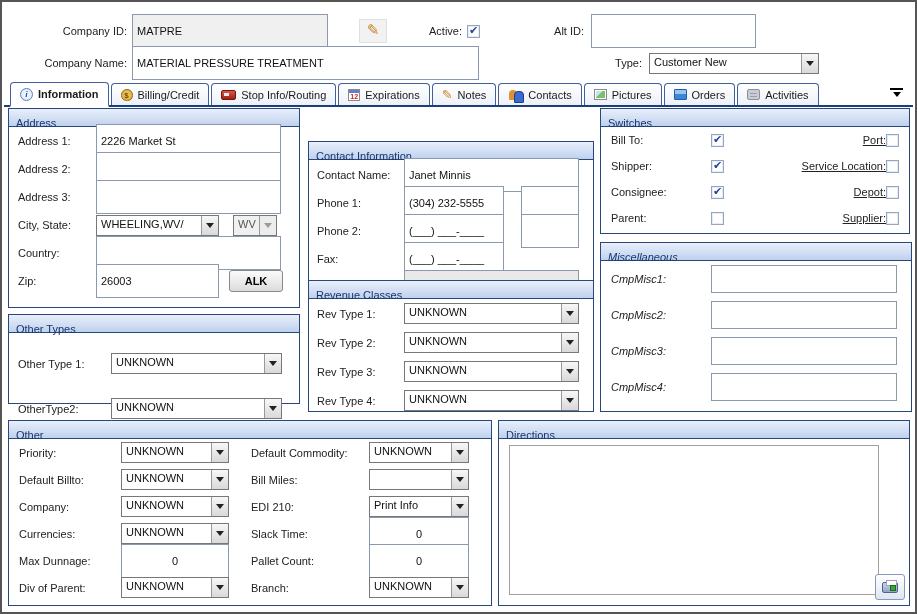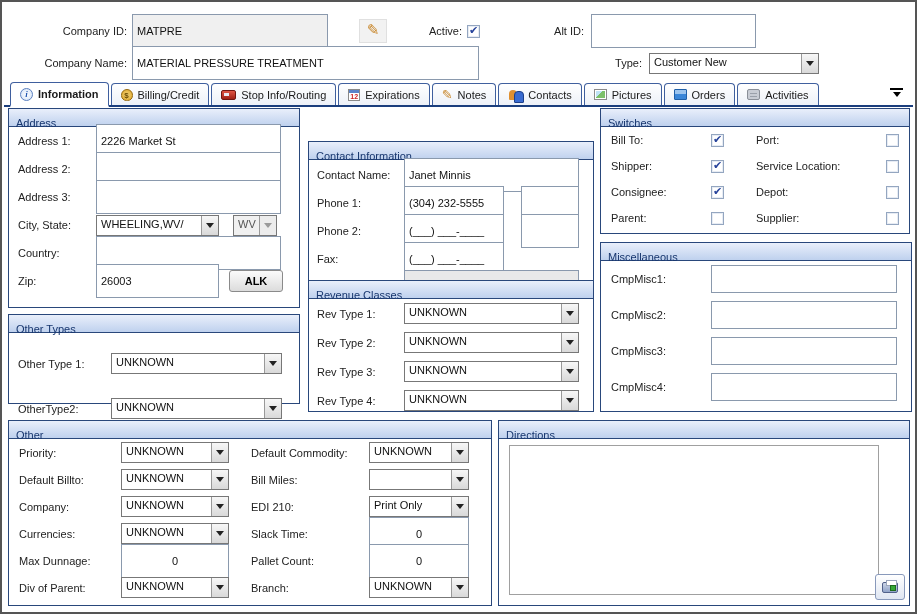--- a/index.html
+++ b/index.html
@@ -116,21 +116,21 @@
   #contact .row:first-of-type { margin-top:6px; }
   #contact .lbl { width:87px; }
   
   #revenue .row { padding:0 8px; height:29px; }
   #revenue .row:first-of-type { margin-top:3px; }
   #revenue .lbl { width:87px; }
   
   #switches .row { padding:2px 10px; height:26px; }
   #switches .row:first-of-type { margin-top:4px; }
   #switches .lbl.l { width:100px; }
-  #switches .lbl.r2 { margin-left:32px; flex:1; text-align:left; }
+  #switches .lbl.r2 { margin-left:56px; flex:1; text-align:right;text-decoration:underline; }
   
   #misc .row { padding:0 10px; height:36px; }
   #misc .row:first-of-type { margin-top:4px; }
   #misc .lbl { width:100px; }
   #misc input.tb { height:28px; width:186px; }
   
   #other .row { padding:0 10px; height:27px; }
   #other .row:first-of-type { margin-top:5px; }
   #other .lbl.l { width:102px; }
   #other .lbl.r2 { margin-left:22px; width:118px; }
@@ -371,21 +371,21 @@
       <span class="cb"></span>
     </div>
     <div class="row">
       <span class="lbl l">Parent:</span>
       <span class="cb"></span>
       <span class="lbl r2">Supplier:</span>
       <span class="cb"></span>
     </div>
   </div>
 
-  <div class="panel" id="misc" style="left:598px; top:240px; width:312px; height:170px;">
+  <div class="panel" id="misc" style="left:598px; top:240px; width:312px; height:170px;font-style:italic;">
     <div class="phead">Miscellaneous</div>
     <div class="row">
       <span class="lbl">CmpMisc1:</span>
       <input class="tb" value="" style="">
     </div>
     <div class="row">
       <span class="lbl">CmpMisc2:</span>
       <input class="tb" value="" style="">
     </div>
     <div class="row">
@@ -438,21 +438,21 @@
     <div class="row">
       <span class="lbl l">Company:</span>
       <div class="combo ctrl-l">
         <span class="ctext">UNKNOWN</span>
         <span class="cbtn">
             <span class="arr"></span>
           </span>
       </div>
       <span class="lbl r2">EDI 210:</span>
       <div class="combo ctrl-r">
-        <span class="ctext">Print Only</span>
+        <span class="ctext">Print Info</span>
         <span class="cbtn">
             <span class="arr"></span>
           </span>
       </div>
     </div>
 
     <div class="row">
       <span class="lbl l">Currencies:</span>
       <div class="combo ctrl-l">
         <span class="ctext">UNKNOWN</span>

